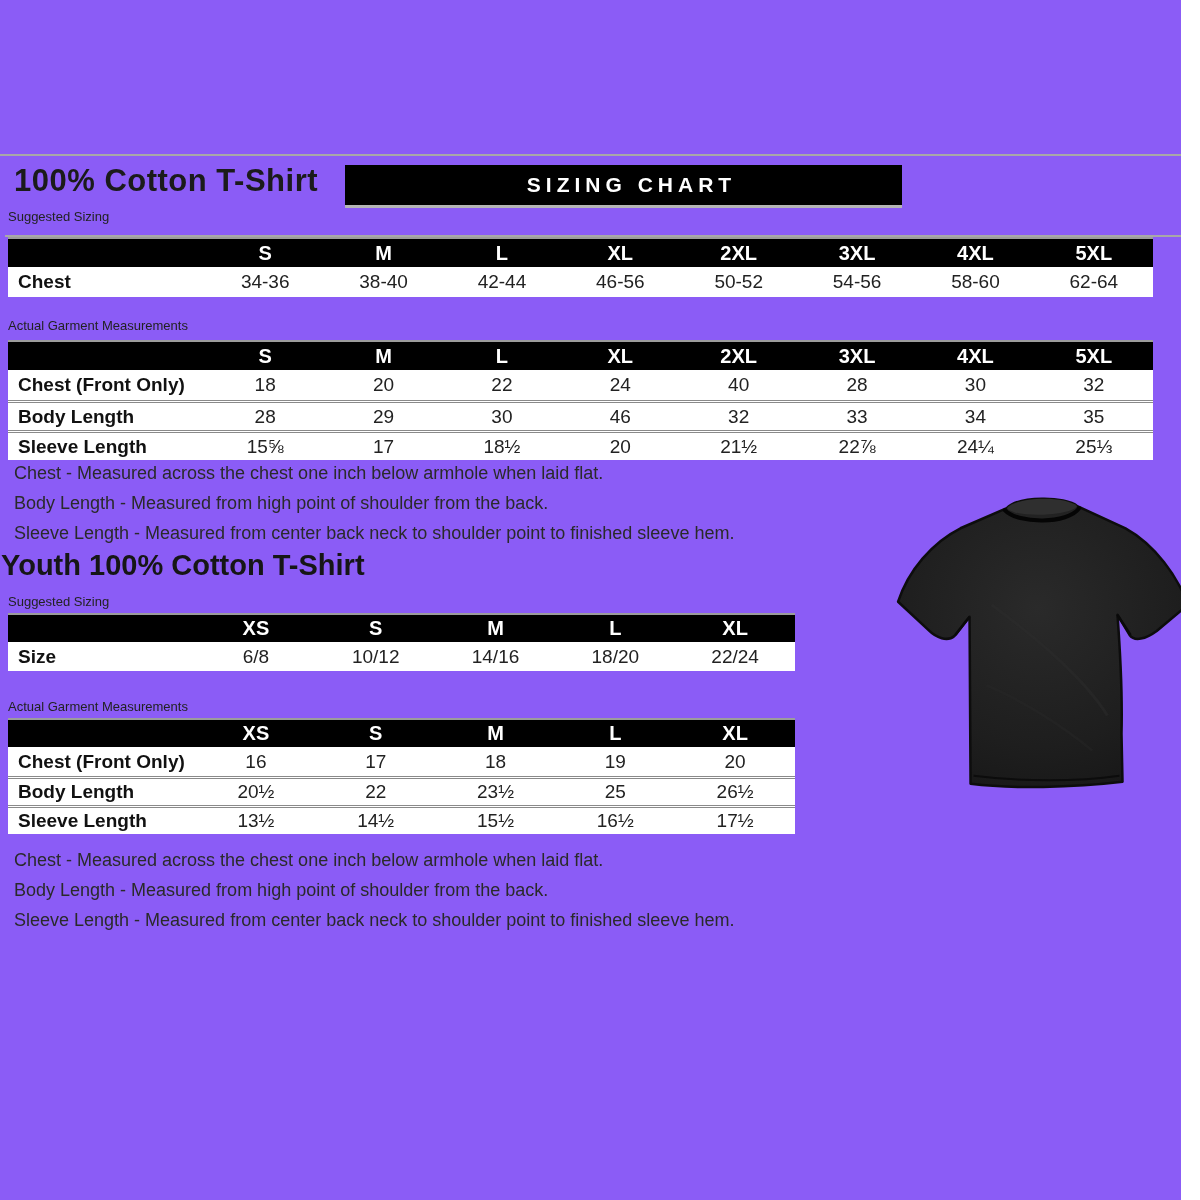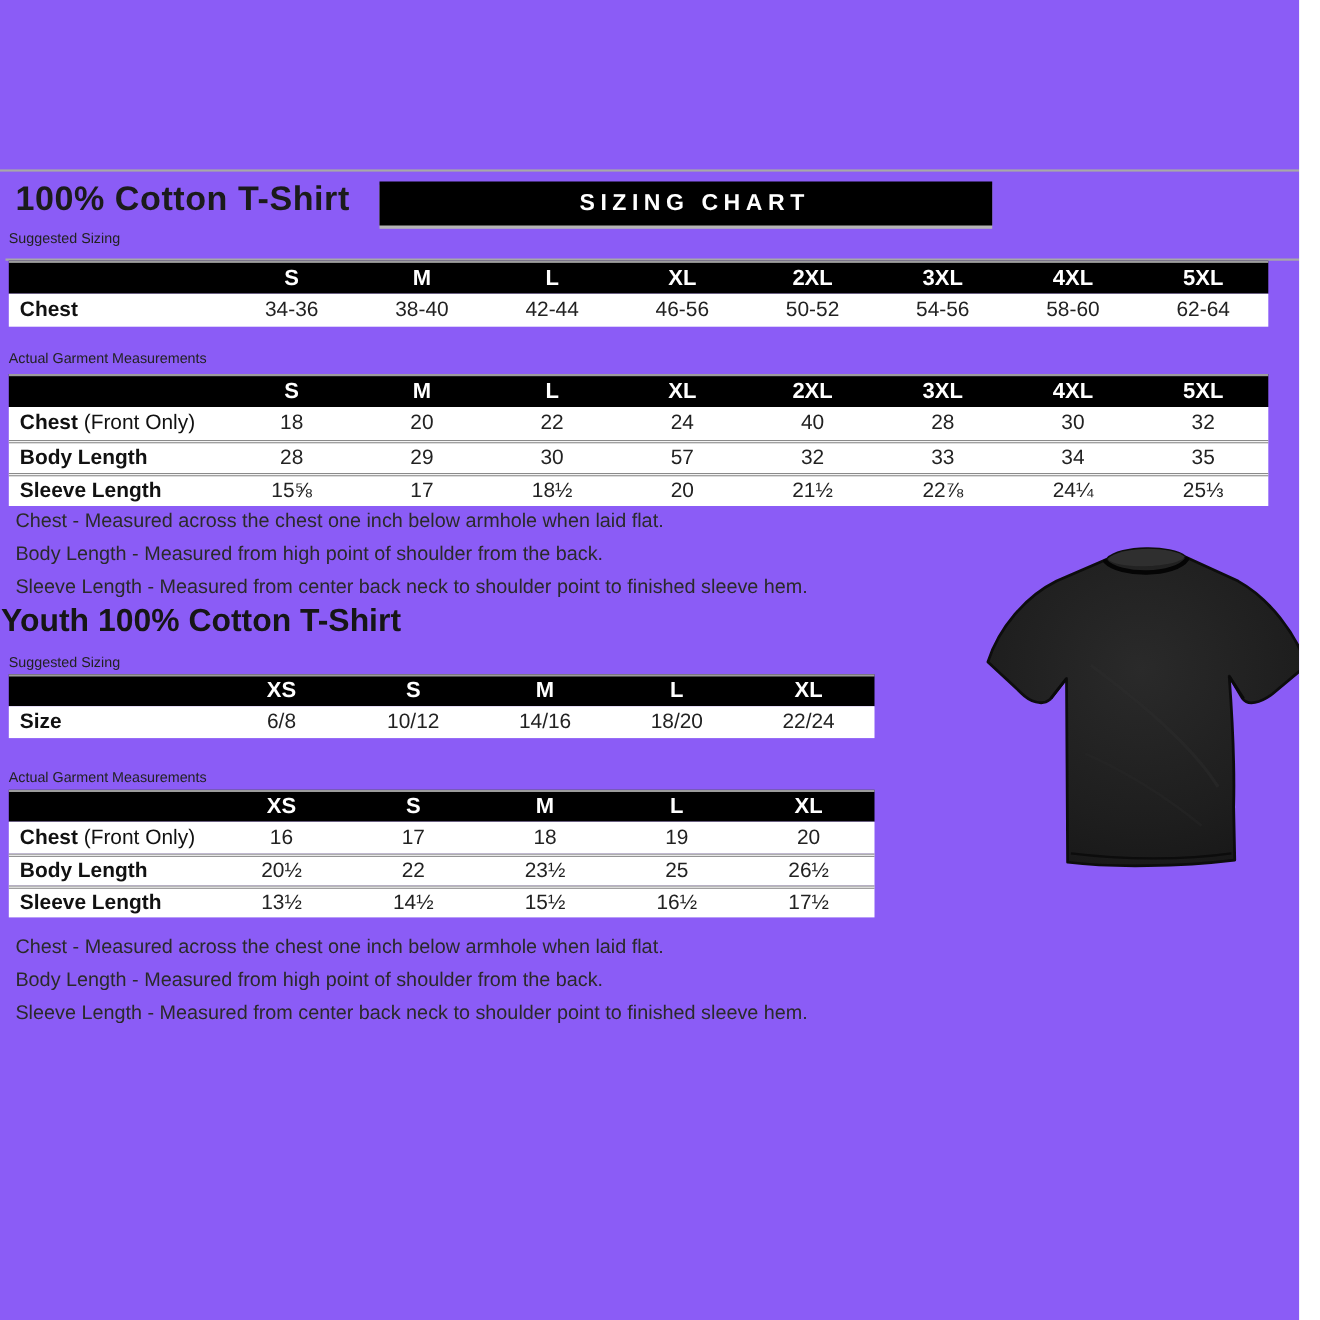--- a/index.html
+++ b/index.html
@@ -27,21 +27,21 @@
 
   .tbl{ position:absolute; left:8px; }
   .tbl .bar{
     display:flex; align-items:center; background:#000; border-top:2px solid #9c9c9c;
   }
   .tbl .row{
     display:flex; align-items:center; background:#fff;
   }
   .tbl .row.sep{ border-top:3px double #8a8a8a; }
   .tbl .lblcell{ padding-left:10px; font-size:19px; font-weight:bold; color:#111; white-space:nowrap; }
-  .tbl .lblcell .suffix{ font-weight:normal; }
+  .tbl .lblcell .suffix{ font-weight:bold; }
   .tbl .cell{ flex:1; text-align:center; font-size:19px; color:#222; }
   .tbl .bar .cell{ color:#fff; font-weight:bold; font-size:20px; }
 
   .adult{ width:1145px; }
   .adult .bar{ height:30px; }
   .adult .row{ height:30px; }
   .adult .lblcell{ width:198px; }
 
   .youthtbl{ width:787px; }
   .youthtbl .bar{ height:29px; }
@@ -116,21 +116,21 @@
       <div class="cell">40</div>
       <div class="cell">28</div>
       <div class="cell">30</div>
       <div class="cell">32</div>
     </div>
     <div class="row sep">
       <div class="lblcell"><span>Body Length</span><span class="suffix"></span></div>
       <div class="cell">28</div>
       <div class="cell">29</div>
       <div class="cell">30</div>
-      <div class="cell">57</div>
+      <div class="cell">46</div>
       <div class="cell">32</div>
       <div class="cell">33</div>
       <div class="cell">34</div>
       <div class="cell">35</div>
     </div>
     <div class="row sep">
       <div class="lblcell"><span>Sleeve Length</span><span class="suffix"></span></div>
       <div class="cell">15⅝</div>
       <div class="cell">17</div>
       <div class="cell">18½</div>

